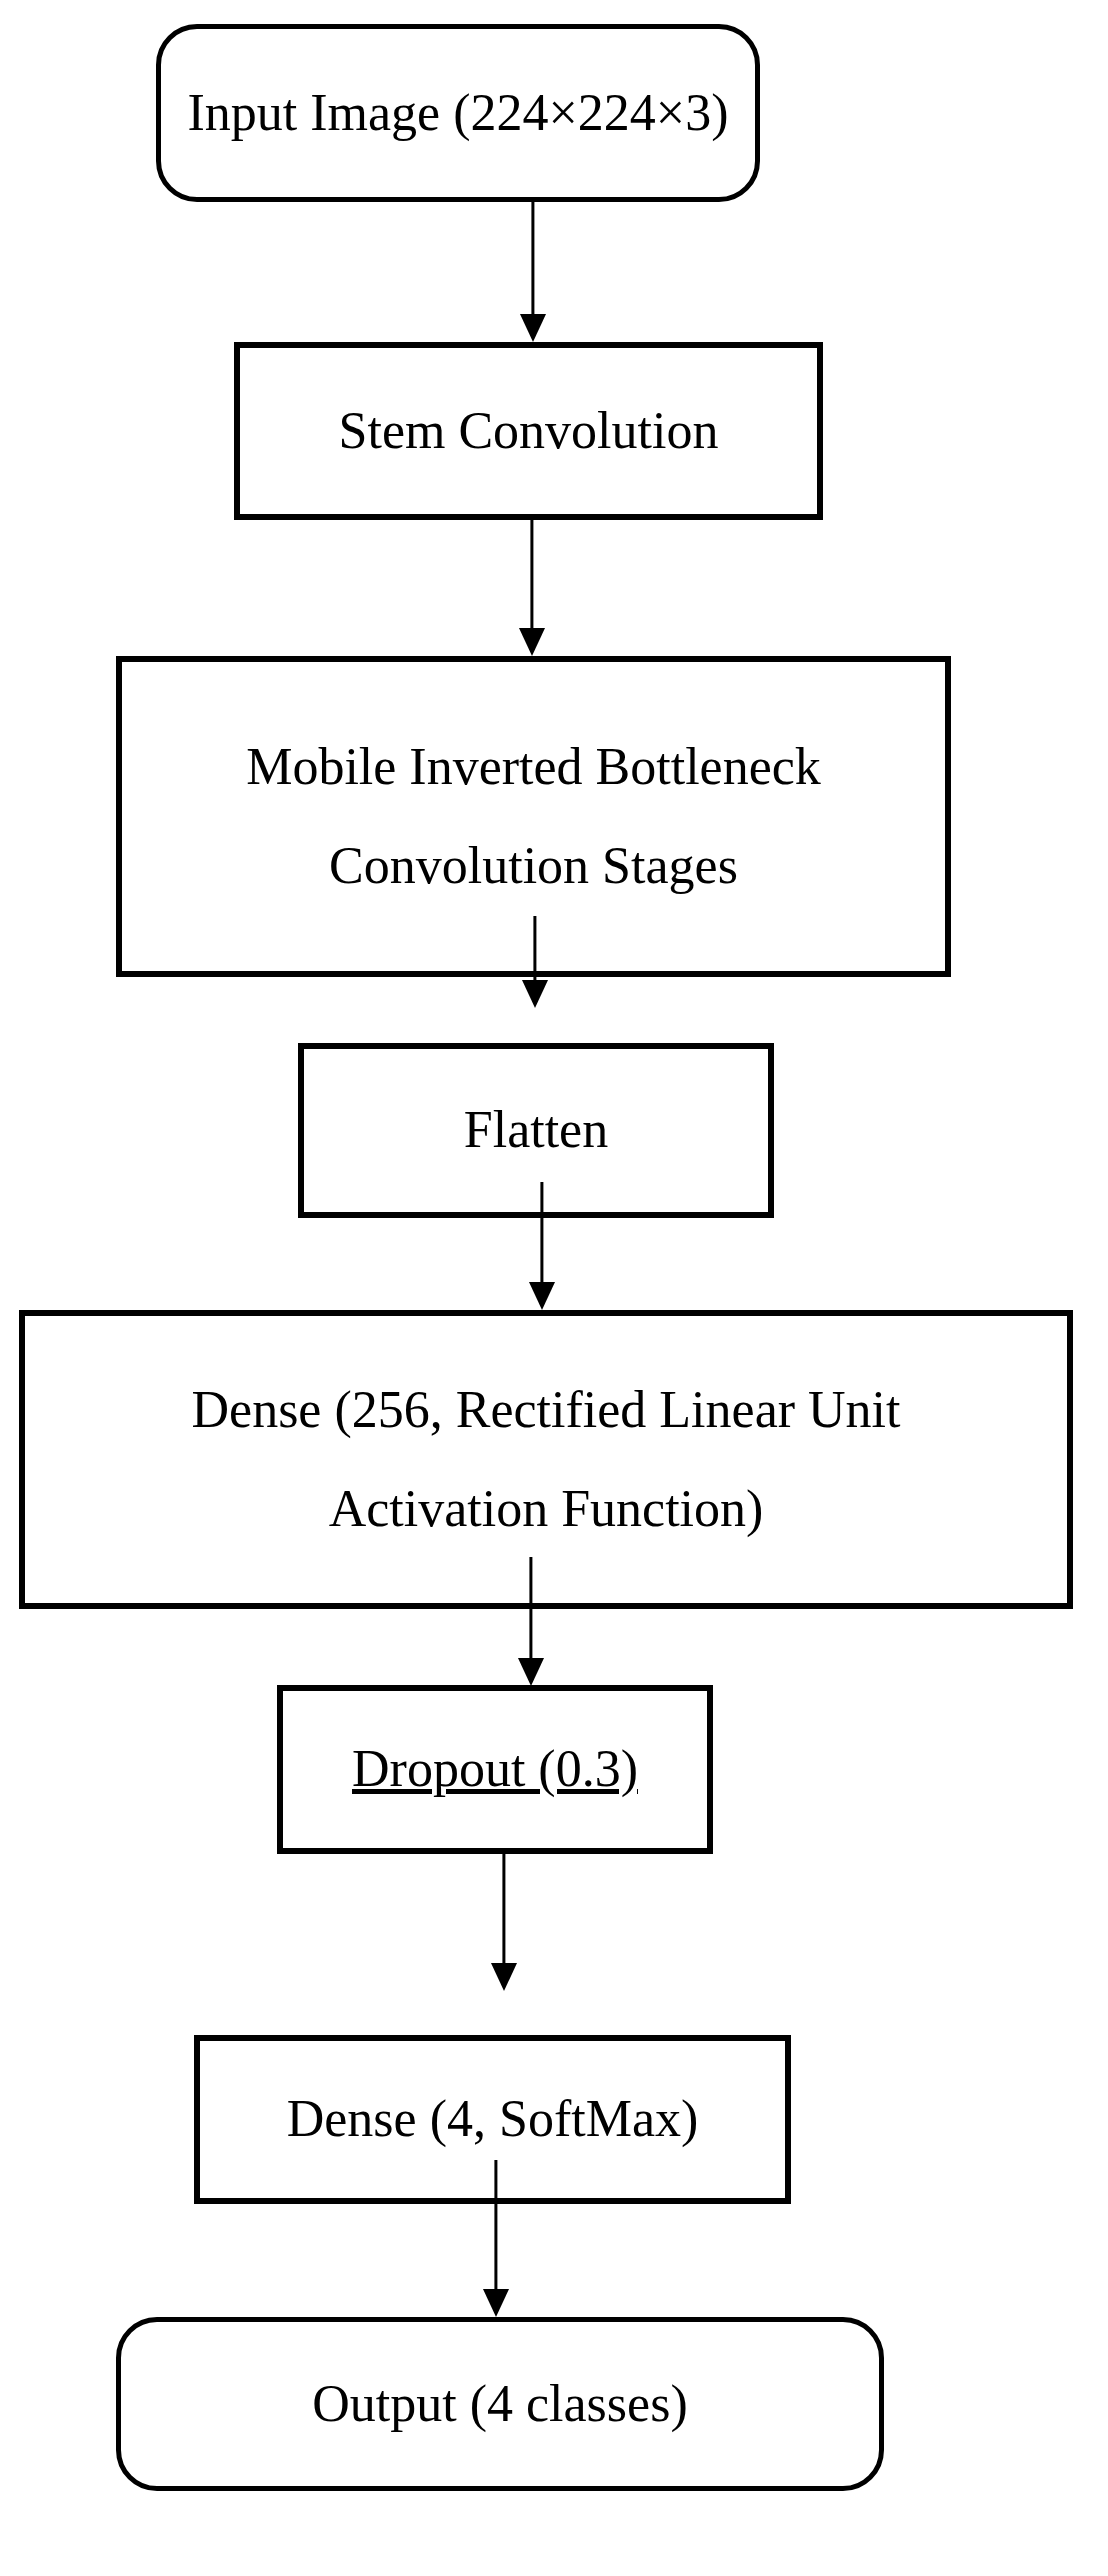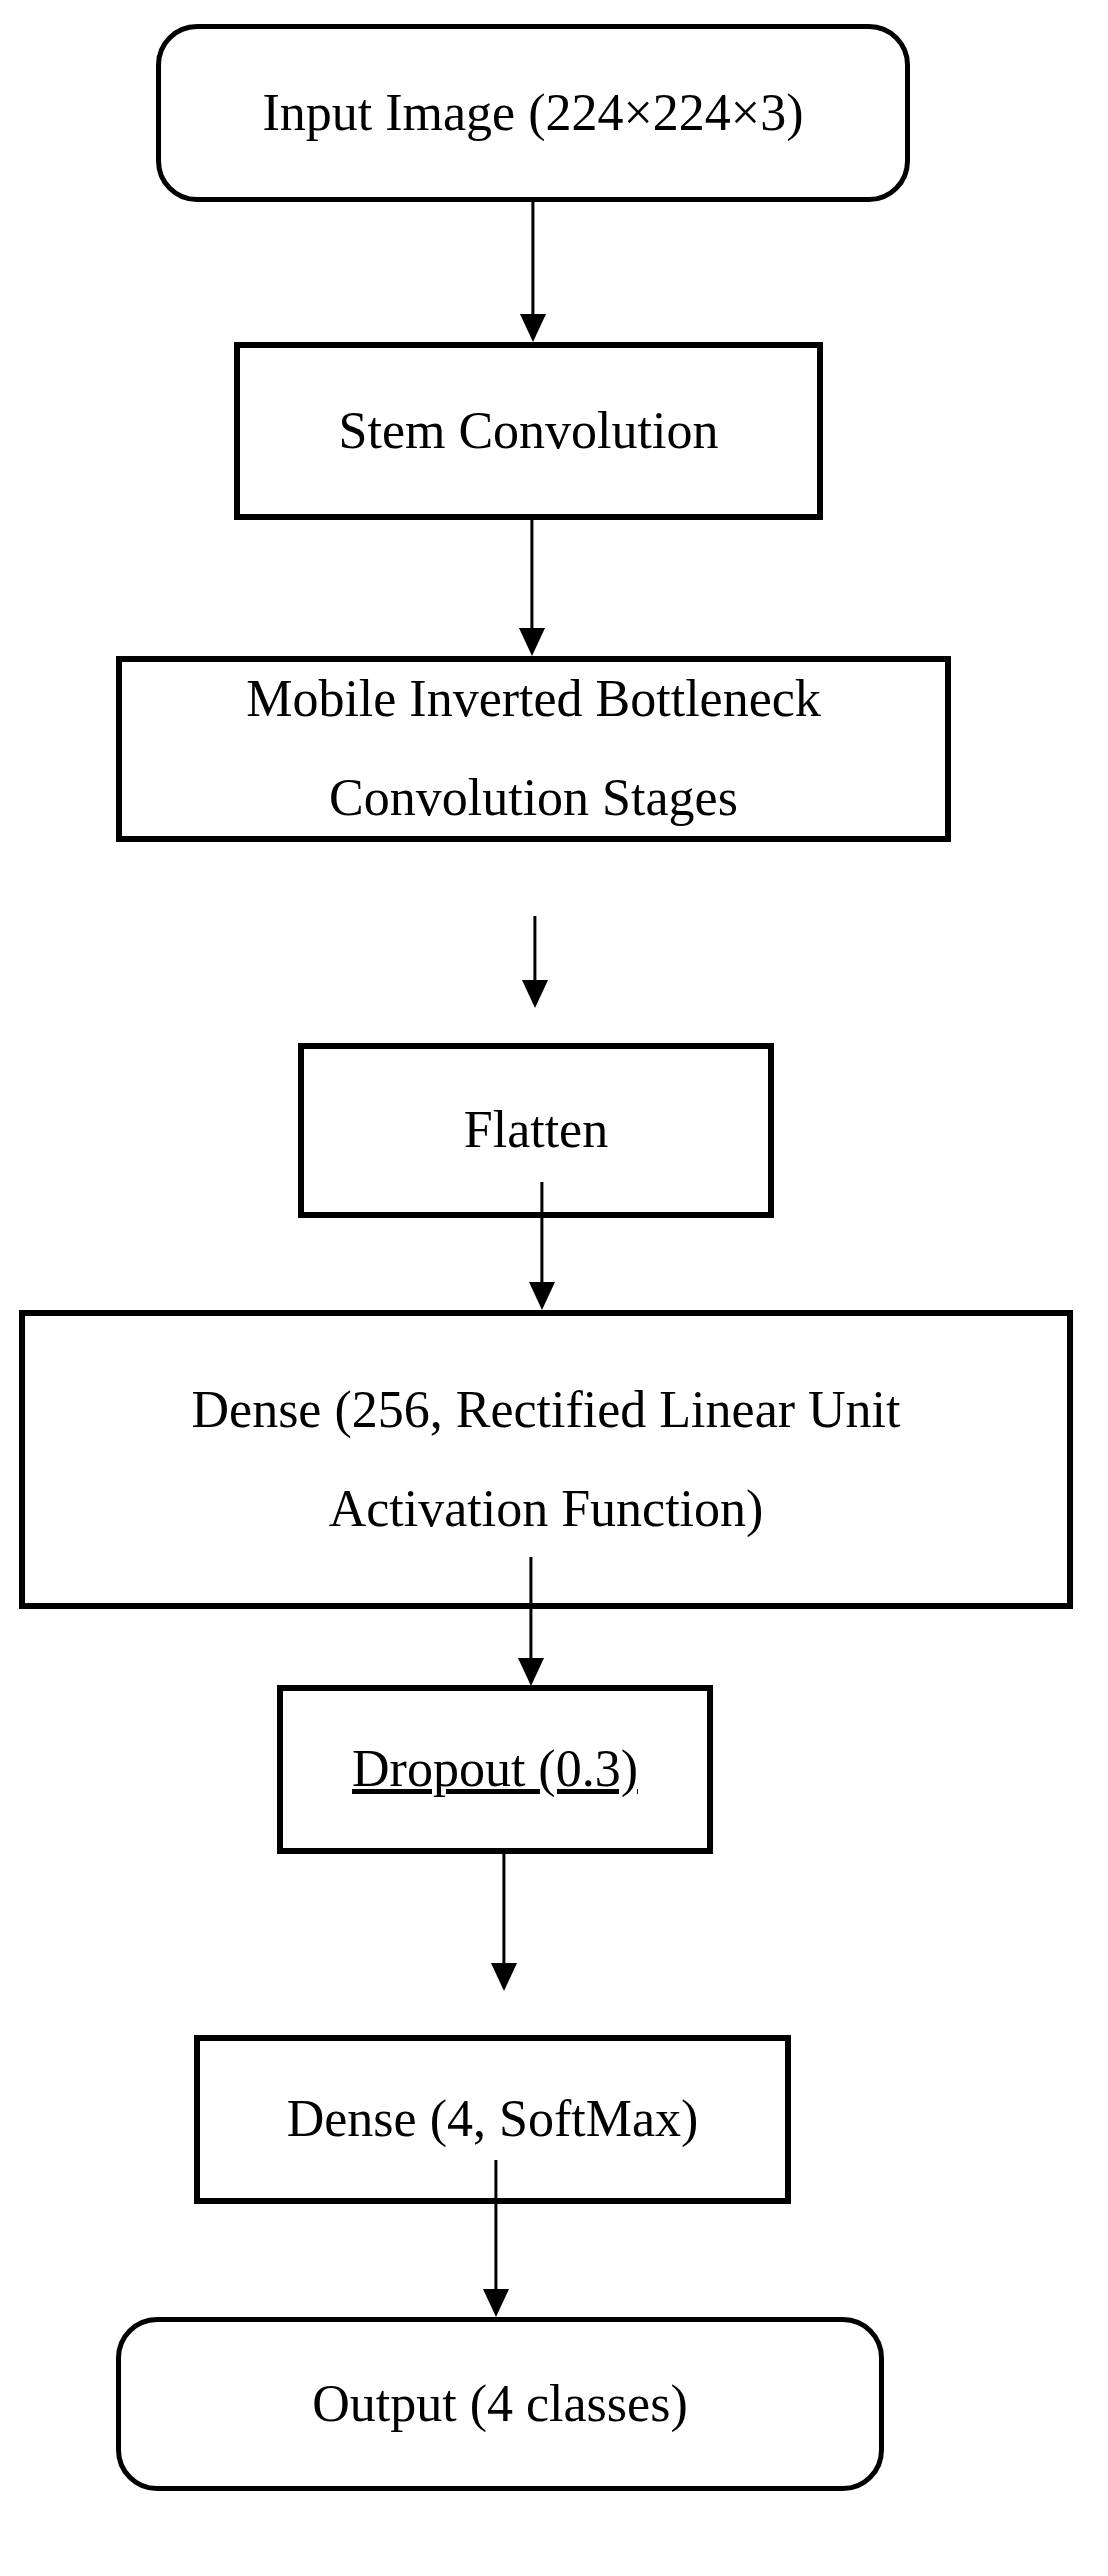--- a/index.html
+++ b/index.html
@@ -29,23 +29,23 @@
     line-height: 1.9;
     white-space: pre-line;
     padding: 0 16px;
   }
   .node.rounded {
     border-width: 5.6px;
     border-radius: 41px;
   }
 
   
-  .n1 { left: 156px;  top: 24px;   width: 754px;  height: 178px; }
+  .n1 { left: 156px;  top: 24px;   width: 604px;  height: 178px; }
   .n2 { left: 234px;  top: 342px;  width: 589px;  height: 178px; }
-  .n3 { left: 116px;  top: 656px;  width: 835px; height: 186px; }
+  .n3 { left: 116px;  top: 656px;  width: 835px; height: 321px; }
   .n4 { left: 298px;  top: 1043px; width: 476px;  height: 175px; }
   .n5 { left: 19px;   top: 1310px; width: 1054px; height: 299px; }
   .n6 { left: 277px;  top: 1685px; width: 436px;  height: 169px; text-decoration: underline; }
   .n7 { left: 194px;  top: 1991px; width: 597px;  height: 169px; margin-top: 44px; }
   .n8 { left: 116px;  top: 2317px; width: 768px;  height: 174px; }
 
   
   .arrow {
     position: absolute;
     width: 27px;

